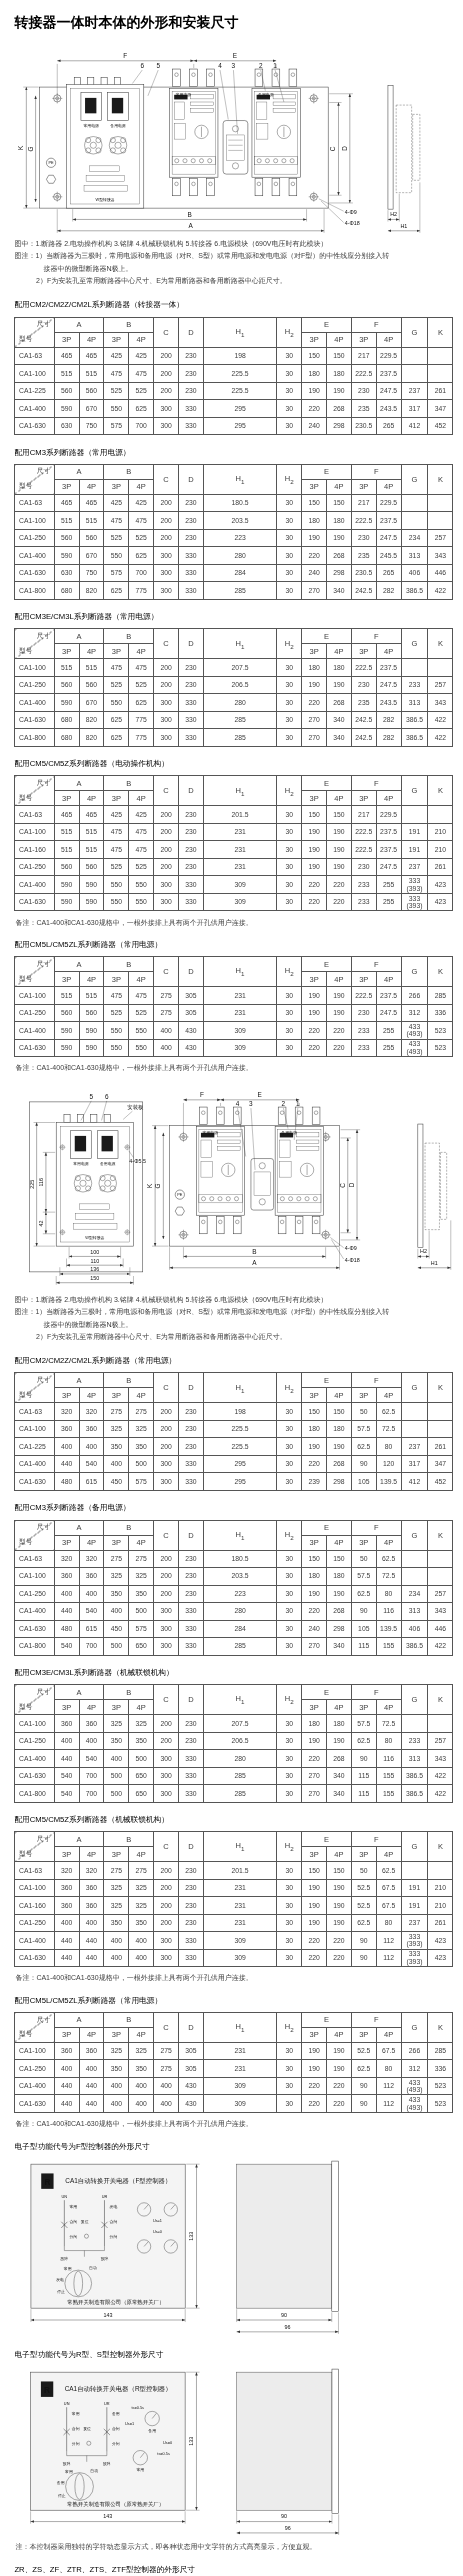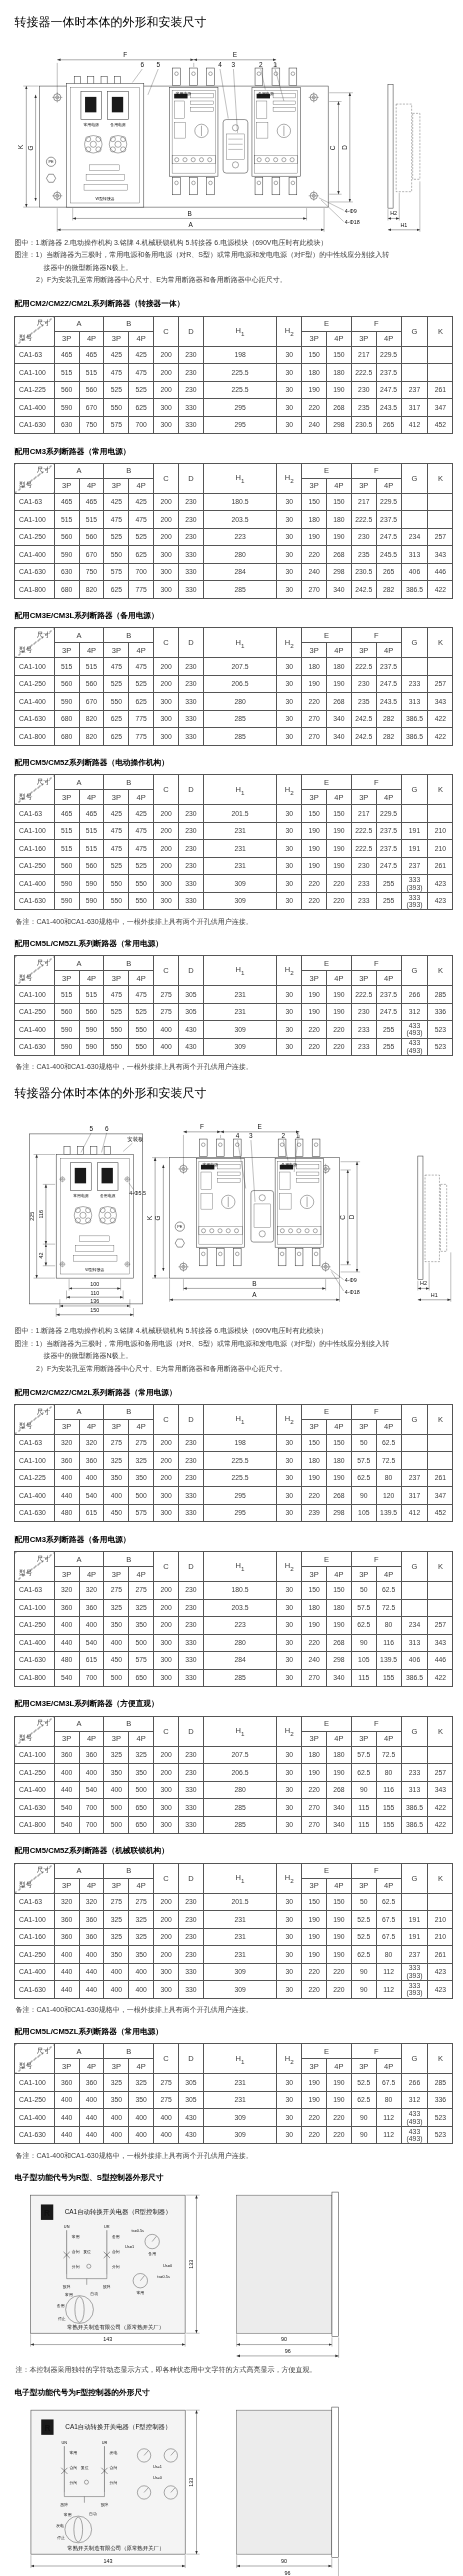--- a/index.html
+++ b/index.html
@@ -1,20 +1,20 @@
 <!DOCTYPE html>
 <html style="font-size:8.2px"><head>
 <meta charset="utf-8">
 <style>
   html,body{margin:0;padding:0;background:#fff}
   body{width:464px;font-family:"Liberation Sans","DejaVu Sans",sans-serif;color:#222}
   .page{box-sizing:border-box;width:464px;min-height:2672px;padding:14.4px 12.4px 15.5px 14.4px}
-  .doc-title{font-size:12px;font-weight:normal;color:#000;margin:12.4px 0 5.2px}
+  .doc-title{font-size:14px;font-weight:bold;color:#000;margin:12.4px 0 5.2px}
   .doc-title.first{margin-top:0}
-  .sec-h{font-size:7.7px;font-weight:bold;color:#000;margin:12.4px 0 6.2px}
+  .sec-h{font-size:7.7px;font-weight:normal;color:#000;margin:12.4px 0 6.2px}
   .cap-block{margin-top:4.1px}
   .cap{margin:0;font-size:7px;color:#3c3c3c;line-height:1.8}
   .cap-ind{padding-left:29px}
   .cap-ind2{padding-left:21.6px}
   .note{font-size:7px;color:#3c3c3c;margin:6.2px 0 0 1px}
   table.dim-table{border-collapse:collapse;table-layout:fixed;width:439px}
   .dim-table th,.dim-table td{border:0.5px solid #555;text-align:center;vertical-align:middle;padding:0;color:#3d3d3d;overflow:hidden}
   .dim-table th{font-weight:normal;font-size:7.5px;height:14px}
   .dim-table td{font-size:6.8px;height:16.5px;white-space:pre-line;line-height:1.12}
   .dim-table td.model{text-align:left;padding-left:3.6px}
@@ -503,21 +503,21 @@
               <td>282</td>
               <td>386.5</td>
               <td>422</td>
             </tr>
           </tbody>
         </table>
       </div>
   </section>
 
   <section>
-    <h2 class="sec-h">配用CM3E/CM3L系列断路器（备用电源）</h2>
+    <h2 class="sec-h">配用CM3E/CM3L系列断路器（常用电源）</h2>
     <div>
         <table class="dim-table">
           <colgroup>
             <col style="width: 38px;">
             <col style="width: 24px;">
             <col style="width: 24px;">
             <col style="width: 24px;">
             <col style="width: 24px;">
             <col style="width: 24px;">
             <col style="width: 24px;">
@@ -928,21 +928,20 @@
               <td>433
 (493)</td>
               <td>523</td>
             </tr>
           </tbody>
         </table>
       </div>
     <p class="note">备注：CA1-400和CA1-630规格中，一根外接排上具有两个开孔供用户连接。</p>
   </section>
 
-  <h1 class="doc-title">转接器分体时本体的外形和安装尺寸</h1>
 
   <svg class="svg-draw" width="443" height="214" viewBox="0 0 860 415">
     <g>
       <rect class="ln" x="28" y="52" width="220" height="330"></rect>
       <rect class="ln" x="95" y="76" width="12" height="16"></rect>
         <rect class="ln" x="121" y="76" width="12" height="16"></rect>
         <rect class="ln" x="147" y="76" width="12" height="16"></rect>
         <rect class="ln" x="173" y="76" width="12" height="16"></rect>
       <use href="#g_adp" transform="translate(80,92)"></use>
       <use href="#g_hole" transform="translate(92,140) scale(.62)"></use>
@@ -1361,21 +1360,21 @@
               <td>155</td>
               <td>386.5</td>
               <td>422</td>
             </tr>
           </tbody>
         </table>
       </div>
   </section>
 
   <section>
-    <h2 class="sec-h">配用CM3E/CM3L系列断路器（方便直观）</h2>
+    <h2 class="sec-h">配用CM3E/CM3L系列断路器（机械联锁机构）</h2>
     <div>
         <table class="dim-table">
           <colgroup>
             <col style="width: 38px;">
             <col style="width: 24px;">
             <col style="width: 24px;">
             <col style="width: 24px;">
             <col style="width: 24px;">
             <col style="width: 24px;">
             <col style="width: 24px;">
@@ -1784,20 +1783,90 @@
               <td>90</td>
               <td>112</td>
               <td>433
 (493)</td>
               <td>523</td>
             </tr>
           </tbody>
         </table>
       </div>
     <p class="note">备注：CA1-400和CA1-630规格中，一根外接排上具有两个开孔供用户连接。</p>
+  </section>
+
+  <section>
+    <h2 class="sec-h">电子型功能代号为F型控制器的外形尺寸</h2>
+    <svg class="svg-draw" width="433" height="180" viewBox="0 0 840 350">
+      <g>
+        <rect class="fg2" x="30" y="12" width="300" height="280"></rect>
+        <rect class="fk" x="50" y="30" width="24" height="30"></rect>
+        <text x="62" y="52" text-anchor="middle" font-size="16" font-weight="bold" fill="#fff">R</text>
+        <text class="ttx" x="200" y="48" text-anchor="middle">CA1自动转换开关电器（F型控制器）</text>
+        <line class="ln" x1="95" y1="82" x2="95" y2="172" stroke-width="2.4"></line>
+        <line class="ln" x1="173" y1="82" x2="173" y2="172" stroke-width="2.4"></line>
+        <text class="stx" x="95" y="77" text-anchor="middle">UN</text>
+        <text class="stx" x="105" y="97">常用</text>
+        <text class="stx" x="173" y="77" text-anchor="middle">UR</text>
+        <text class="stx" x="183" y="97">发电</text>
+        <line class="ln" x1="89" y1="124" x2="101" y2="136" stroke-width="2"></line>
+          <line class="ln" x1="89" y1="136" x2="101" y2="124" stroke-width="2"></line>
+        <line class="ln" x1="167" y1="124" x2="179" y2="136" stroke-width="2"></line>
+          <line class="ln" x1="167" y1="136" x2="179" y2="124" stroke-width="2"></line>
+        <text class="stx" x="105" y="127">合闸</text>
+        <text class="stx" x="127" y="127">复位</text>
+        <text class="stx" x="105" y="155">分闸</text>
+        <circle class="lnm" cx="138" cy="152" r="4"></circle>
+        <text class="stx" x="183" y="127">合闸</text>
+        <text class="stx" x="183" y="155">分闸</text>
+        <polyline class="lnm" points="95,172 95,180 173,180 173,172"></polyline>
+          <line class="lnm" x1="134" y1="180" x2="134" y2="192"></line>
+        <text class="stx" x="95" y="198" text-anchor="middle">故障</text>
+        <text class="stx" x="173" y="198" text-anchor="middle">故障</text>
+        <circle class="lnm" cx="250" cy="100" r="13"></circle>
+          <line class="lnm" x1="250" y1="100" x2="258" y2="91"></line>
+        <circle class="lnm" cx="302" cy="100" r="13"></circle>
+          <line class="lnm" x1="302" y1="100" x2="310" y2="91"></line>
+        <circle class="lnm" cx="250" cy="172" r="13"></circle>
+          <line class="lnm" x1="250" y1="172" x2="258" y2="163"></line>
+        <circle class="lnm" cx="302" cy="172" r="13"></circle>
+          <line class="lnm" x1="302" y1="172" x2="310" y2="163"></line>
+        <text class="stx" x="276" y="124" text-anchor="middle">Us=1</text>
+        <text class="stx" x="276" y="146" text-anchor="middle">Us=0</text>
+        <circle class="lnm" cx="122" cy="244" r="26"></circle>
+        <ellipse class="lnm" cx="122" cy="244" rx="8.5" ry="24"></ellipse>
+        <text class="stx" x="143" y="216">自动</text>
+        <text class="stx" x="109" y="218" text-anchor="end">常用</text>
+        <text class="stx" x="94" y="240" text-anchor="end">发电</text>
+        <text class="stx" x="96" y="262" text-anchor="end">停止</text>
+        <text class="mtx" x="195" y="284" text-anchor="middle">常熟开关制造有限公司（原常熟开关厂）</text>
+      </g>
+      <g>
+        <line class="ext" x1="332" y1="12" x2="358" y2="12"></line>
+          <line class="ext" x1="332" y1="292" x2="358" y2="292"></line>
+        <line class="dim" x1="352" y1="12" x2="352" y2="292"></line>
+        <text class="mtx" transform="rotate(-90 346 152)" x="346" y="152" text-anchor="middle">133</text>
+        <line class="ext" x1="30" y1="294" x2="30" y2="319"></line>
+          <line class="ext" x1="330" y1="294" x2="330" y2="319"></line>
+        <line class="dim" x1="30" y1="315" x2="330" y2="315"></line>
+        <text class="mtx" x="180" y="309" text-anchor="middle">143</text>
+      </g>
+      <g>
+        <rect class="fg" x="430" y="12" width="185" height="280"></rect>
+        <rect class="fw" x="615" y="6" width="13" height="292"></rect>
+        <line class="ext" x1="430" y1="294" x2="430" y2="319"></line>
+          <line class="ext" x1="615" y1="300" x2="615" y2="319"></line>
+        <line class="dim" x1="430" y1="315" x2="615" y2="315"></line>
+        <text class="mtx" x="522" y="309" text-anchor="middle">90</text>
+        <line class="ext" x1="628" y1="300" x2="628" y2="342"></line>
+        <line class="dim" x1="430" y1="338" x2="628" y2="338"></line>
+        <text class="mtx" x="529" y="332" text-anchor="middle">96</text>
+      </g>
+    </svg>
   </section>
 
   <section>
     <h2 class="sec-h">电子型功能代号为R型、S型控制器外形尺寸</h2>
     <svg class="svg-draw" width="433" height="170" viewBox="0 0 840 330">
       <g>
         <rect class="fg2" x="30" y="12" width="300" height="268"></rect>
         <rect class="fk" x="50" y="30" width="24" height="30"></rect>
         <text x="62" y="52" text-anchor="middle" font-size="16" font-weight="bold" fill="#fff">R</text>
         <text class="ttx" x="200" y="48" text-anchor="middle">CA1自动转换开关电器（R型控制器）</text>
@@ -1855,90 +1924,20 @@
         <line class="ext" x1="430" y1="282" x2="430" y2="306"></line>
           <line class="ext" x1="615" y1="288" x2="615" y2="306"></line>
         <line class="dim" x1="430" y1="302" x2="615" y2="302"></line>
         <text class="mtx" x="522" y="296" text-anchor="middle">90</text>
         <line class="ext" x1="628" y1="288" x2="628" y2="328"></line>
         <line class="dim" x1="430" y1="324" x2="628" y2="324"></line>
         <text class="mtx" x="529" y="318" text-anchor="middle">96</text>
       </g>
     </svg>
     <p class="note">注：本控制器采用独特的字符动态显示方式，即各种状态用中文字符的方式高亮显示，方便直观。</p>
-  </section>
-
-  <section>
-    <h2 class="sec-h">电子型功能代号为F型控制器的外形尺寸</h2>
-    <svg class="svg-draw" width="433" height="180" viewBox="0 0 840 350">
-      <g>
-        <rect class="fg2" x="30" y="12" width="300" height="280"></rect>
-        <rect class="fk" x="50" y="30" width="24" height="30"></rect>
-        <text x="62" y="52" text-anchor="middle" font-size="16" font-weight="bold" fill="#fff">R</text>
-        <text class="ttx" x="200" y="48" text-anchor="middle">CA1自动转换开关电器（F型控制器）</text>
-        <line class="ln" x1="95" y1="82" x2="95" y2="172" stroke-width="2.4"></line>
-        <line class="ln" x1="173" y1="82" x2="173" y2="172" stroke-width="2.4"></line>
-        <text class="stx" x="95" y="77" text-anchor="middle">UN</text>
-        <text class="stx" x="105" y="97">常用</text>
-        <text class="stx" x="173" y="77" text-anchor="middle">UR</text>
-        <text class="stx" x="183" y="97">发电</text>
-        <line class="ln" x1="89" y1="124" x2="101" y2="136" stroke-width="2"></line>
-          <line class="ln" x1="89" y1="136" x2="101" y2="124" stroke-width="2"></line>
-        <line class="ln" x1="167" y1="124" x2="179" y2="136" stroke-width="2"></line>
-          <line class="ln" x1="167" y1="136" x2="179" y2="124" stroke-width="2"></line>
-        <text class="stx" x="105" y="127">合闸</text>
-        <text class="stx" x="127" y="127">复位</text>
-        <text class="stx" x="105" y="155">分闸</text>
-        <circle class="lnm" cx="138" cy="152" r="4"></circle>
-        <text class="stx" x="183" y="127">合闸</text>
-        <text class="stx" x="183" y="155">分闸</text>
-        <polyline class="lnm" points="95,172 95,180 173,180 173,172"></polyline>
-          <line class="lnm" x1="134" y1="180" x2="134" y2="192"></line>
-        <text class="stx" x="95" y="198" text-anchor="middle">故障</text>
-        <text class="stx" x="173" y="198" text-anchor="middle">故障</text>
-        <circle class="lnm" cx="250" cy="100" r="13"></circle>
-          <line class="lnm" x1="250" y1="100" x2="258" y2="91"></line>
-        <circle class="lnm" cx="302" cy="100" r="13"></circle>
-          <line class="lnm" x1="302" y1="100" x2="310" y2="91"></line>
-        <circle class="lnm" cx="250" cy="172" r="13"></circle>
-          <line class="lnm" x1="250" y1="172" x2="258" y2="163"></line>
-        <circle class="lnm" cx="302" cy="172" r="13"></circle>
-          <line class="lnm" x1="302" y1="172" x2="310" y2="163"></line>
-        <text class="stx" x="276" y="124" text-anchor="middle">Us=1</text>
-        <text class="stx" x="276" y="146" text-anchor="middle">Us=0</text>
-        <circle class="lnm" cx="122" cy="244" r="26"></circle>
-        <ellipse class="lnm" cx="122" cy="244" rx="8.5" ry="24"></ellipse>
-        <text class="stx" x="143" y="216">自动</text>
-        <text class="stx" x="109" y="218" text-anchor="end">常用</text>
-        <text class="stx" x="94" y="240" text-anchor="end">发电</text>
-        <text class="stx" x="96" y="262" text-anchor="end">停止</text>
-        <text class="mtx" x="195" y="284" text-anchor="middle">常熟开关制造有限公司（原常熟开关厂）</text>
-      </g>
-      <g>
-        <line class="ext" x1="332" y1="12" x2="358" y2="12"></line>
-          <line class="ext" x1="332" y1="292" x2="358" y2="292"></line>
-        <line class="dim" x1="352" y1="12" x2="352" y2="292"></line>
-        <text class="mtx" transform="rotate(-90 346 152)" x="346" y="152" text-anchor="middle">133</text>
-        <line class="ext" x1="30" y1="294" x2="30" y2="319"></line>
-          <line class="ext" x1="330" y1="294" x2="330" y2="319"></line>
-        <line class="dim" x1="30" y1="315" x2="330" y2="315"></line>
-        <text class="mtx" x="180" y="309" text-anchor="middle">143</text>
-      </g>
-      <g>
-        <rect class="fg" x="430" y="12" width="185" height="280"></rect>
-        <rect class="fw" x="615" y="6" width="13" height="292"></rect>
-        <line class="ext" x1="430" y1="294" x2="430" y2="319"></line>
-          <line class="ext" x1="615" y1="300" x2="615" y2="319"></line>
-        <line class="dim" x1="430" y1="315" x2="615" y2="315"></line>
-        <text class="mtx" x="522" y="309" text-anchor="middle">90</text>
-        <line class="ext" x1="628" y1="300" x2="628" y2="342"></line>
-        <line class="dim" x1="430" y1="338" x2="628" y2="338"></line>
-        <text class="mtx" x="529" y="332" text-anchor="middle">96</text>
-      </g>
-    </svg>
   </section>
 
   <section>
     <h2 class="sec-h">ZR、ZS、ZF、ZTR、ZTS、ZTF型控制器的外形尺寸</h2>
     <svg class="svg-draw" width="433" height="209" viewBox="0 0 840 405">
       <g>
         <rect class="fg2" x="30" y="12" width="300" height="340"></rect>
         <rect class="fk" x="50" y="30" width="24" height="30"></rect>
         <text x="62" y="52" text-anchor="middle" font-size="16" font-weight="bold" fill="#fff">R</text>
         <text class="ttx" x="200" y="50" text-anchor="middle">CA1自动转换开关电器（ZR型控制器）</text>

